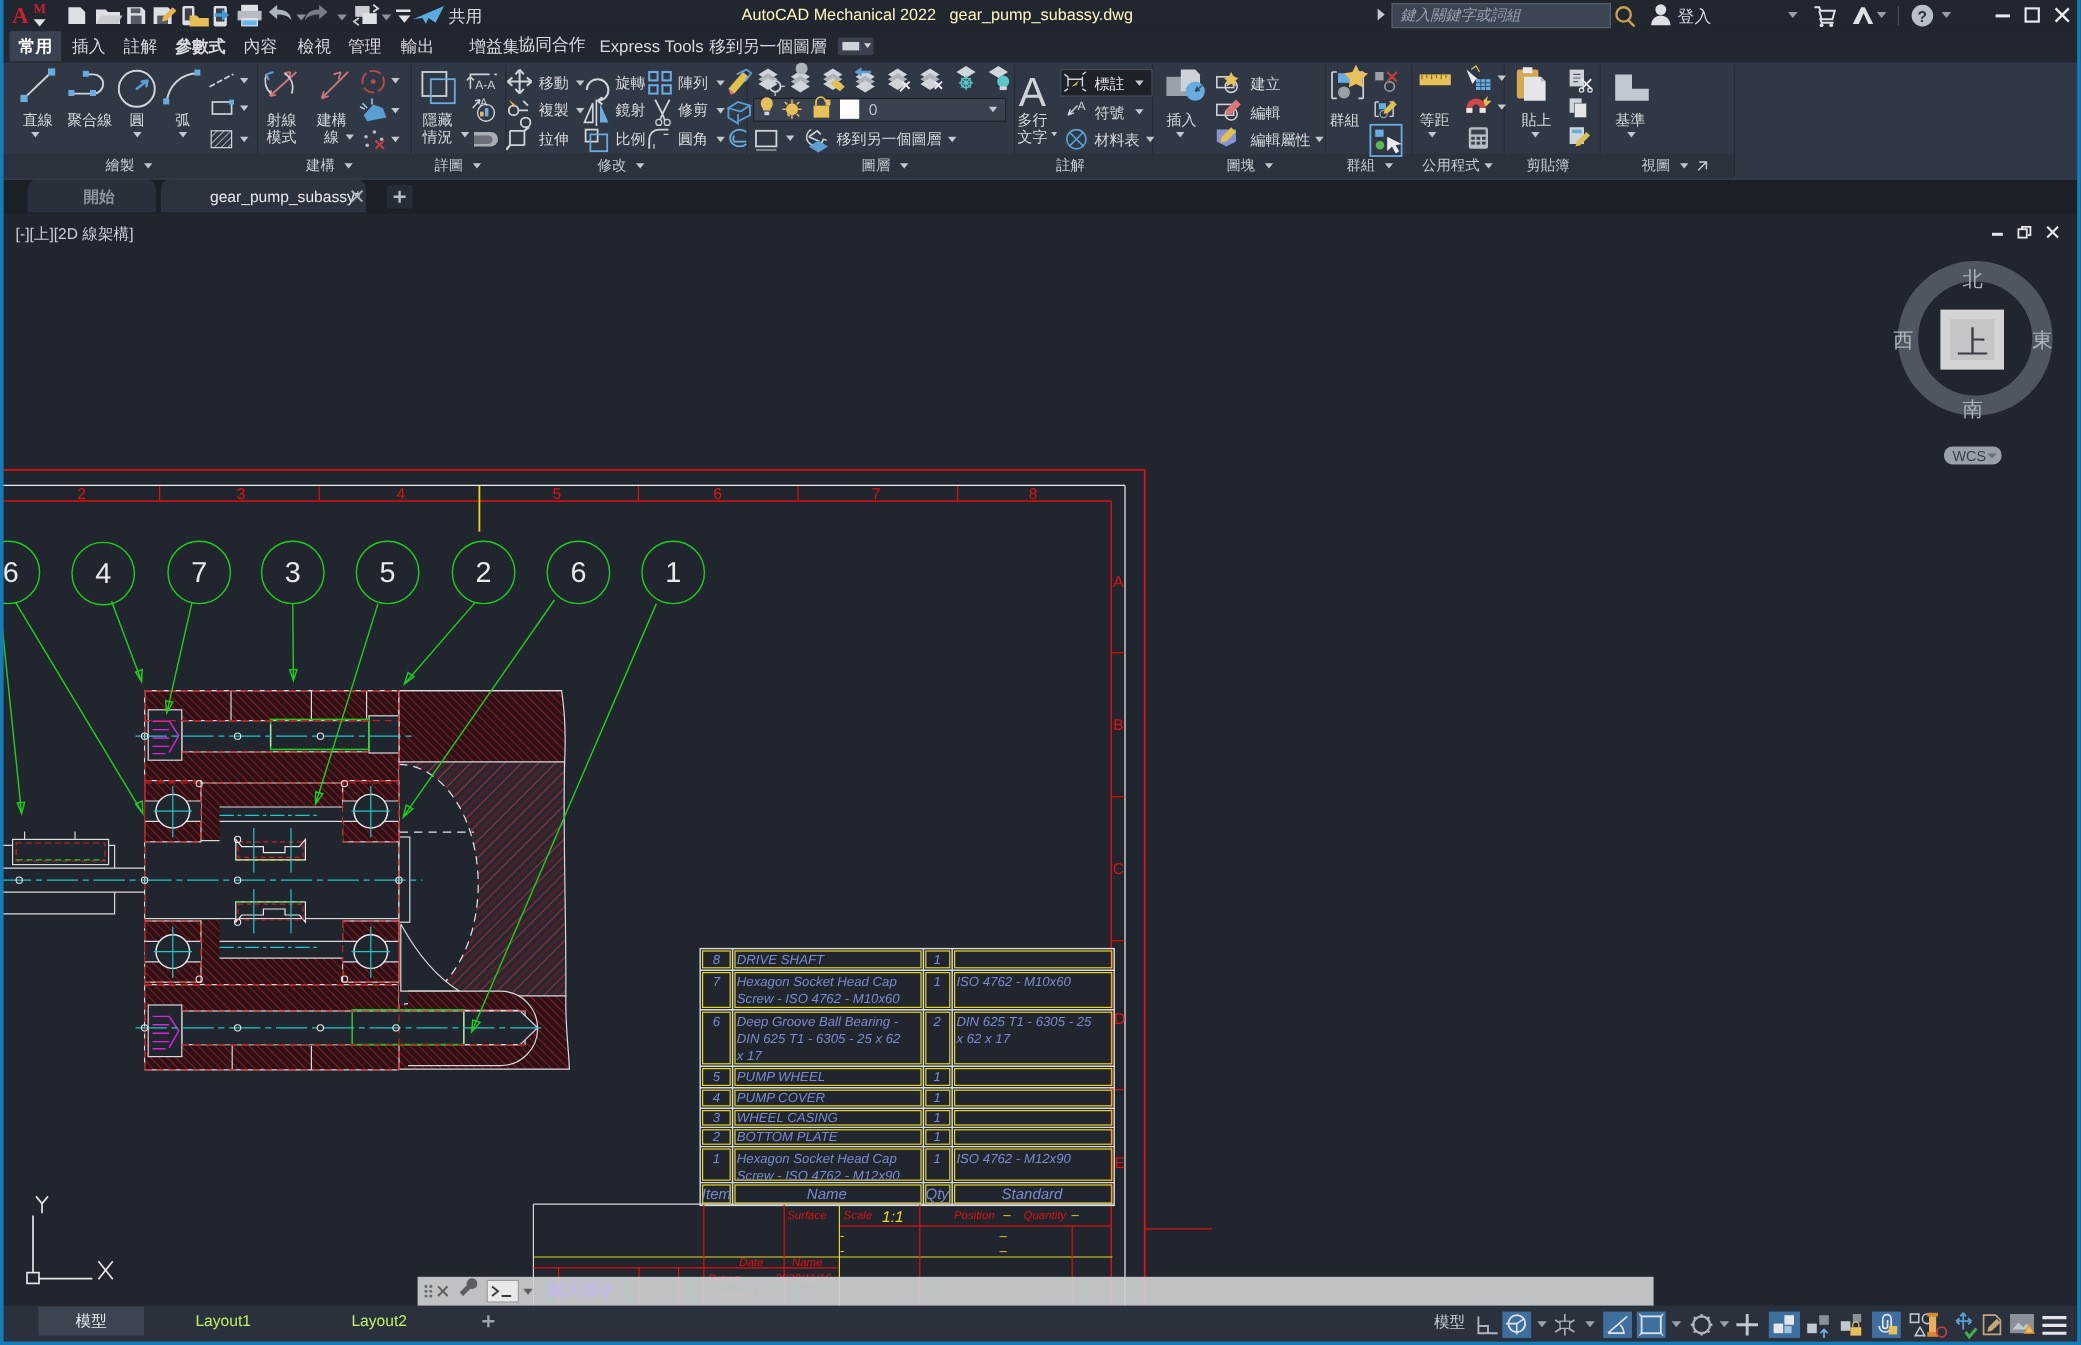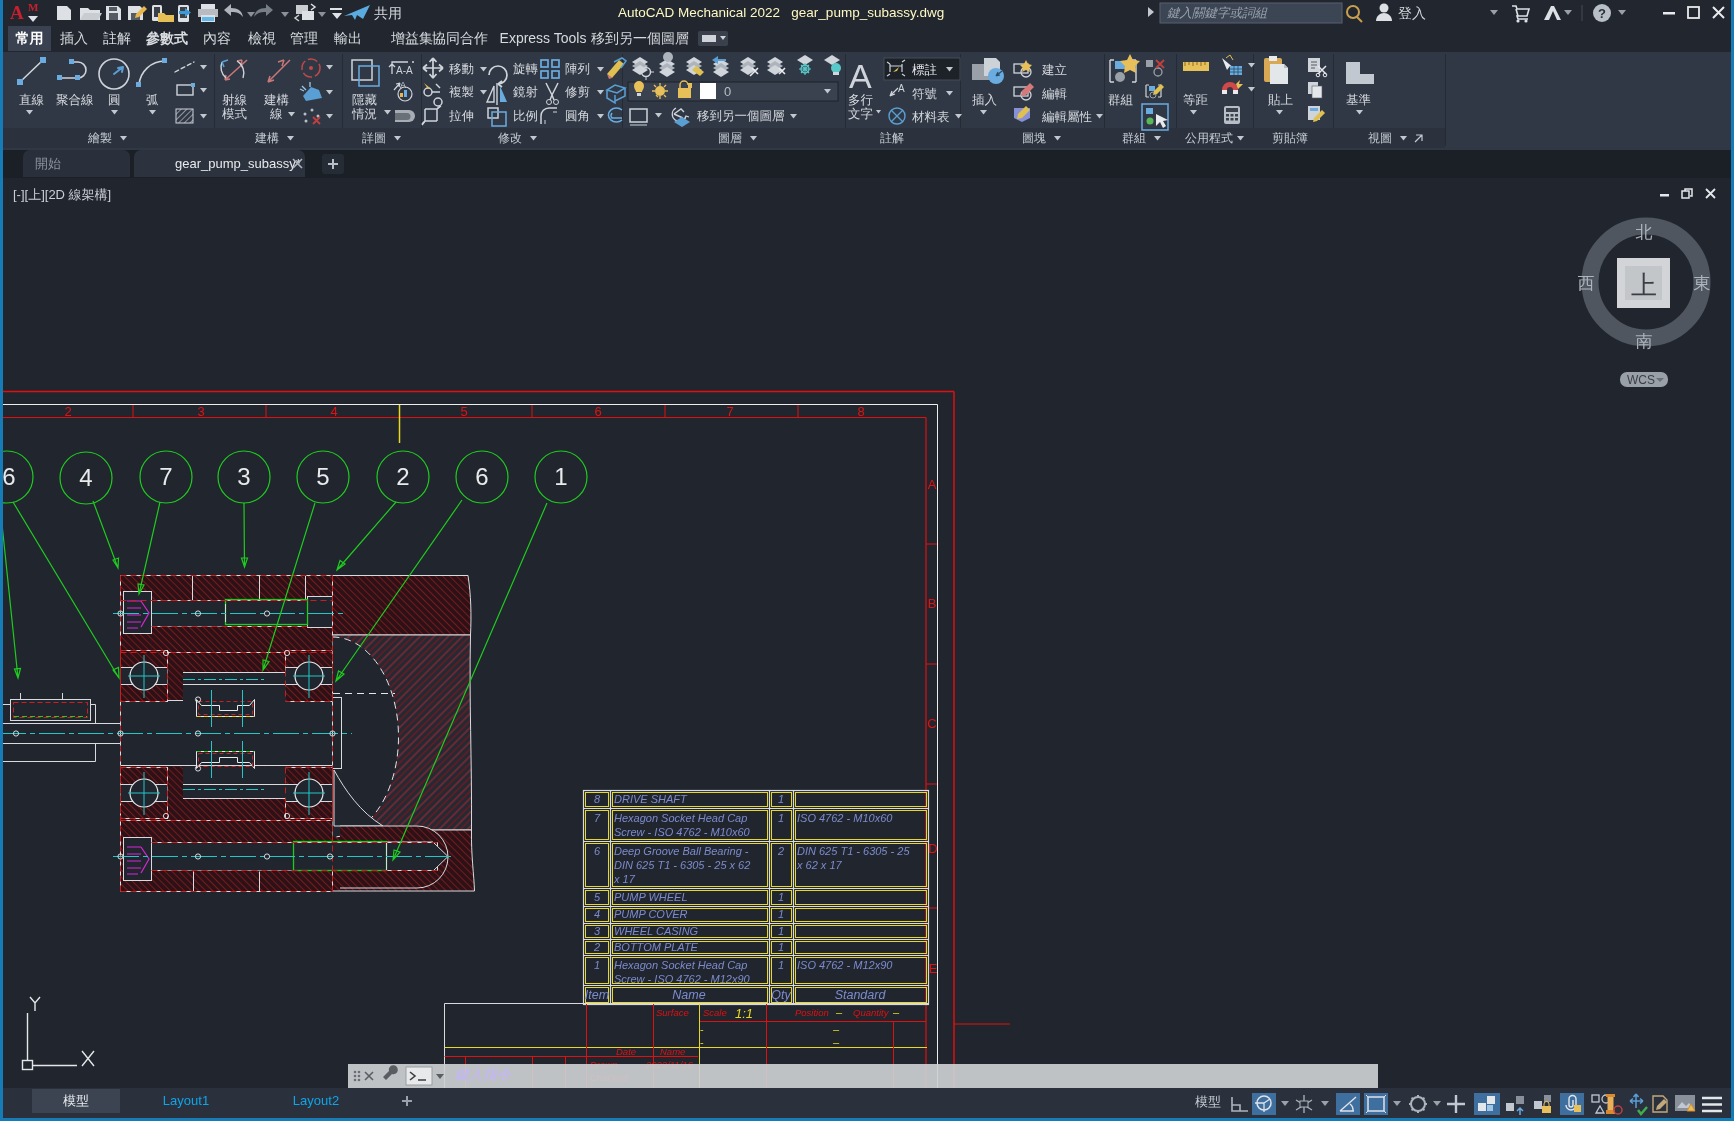--- a/index.html
+++ b/index.html
@@ -16,21 +16,21 @@
 #winborder-r{right:0;top:0;width:3px;height:1121px;background:#157cb8;}
 #winborder-b{left:0;top:1118px;width:1734px;height:3px;background:#157cb8;}
 .ttl{color:#fef9c3;font-size:13px;}
 
 .rtab{position:absolute;top:0;height:25px;line-height:25px;color:#d7dbe0;font-size:14px;text-align:center;}
 .rtab.active{background:#3a4150;color:#fff;font-weight:bold;}
 
 .ftab{position:absolute;top:0;height:27px;line-height:27px;font-size:13px;color:#9ba3ad;text-align:center;}
 .ftab.active{background:#2d333e;color:#e8eaec;}
 
-.ltab{position:absolute;top:1px;height:24px;line-height:24px;font-size:13px;color:#0ea5e9;text-align:center;}
+.ltab{position:absolute;top:1px;height:24px;line-height:24px;font-size:13px;color:#bef264;text-align:center;}
 .ltab.active{background:#3c4452;color:#e9ecef;}
 
 #cmdbar{left:348px;top:1064px;width:1030px;height:24px;background:rgba(205,207,209,0.92);}
 #cmdtext{left:455px;top:1066px;color:#c4b5fd;font-size:14px;font-style:italic;}
 </style></head>
 <body>
 <div class="abs" id="canvas"></div>
 <svg class="abs" style="left:0;top:178px" width="1734" height="910" viewBox="0 178 1734 910">
 <defs>
 <pattern id="hatch" width="5" height="5" patternUnits="userSpaceOnUse" patternTransform="rotate(-45)">
@@ -862,21 +862,21 @@
 </g>
 
 <g>
  <path d="M1346 10 h14 v12 h14 v10 h-28 z" fill="#c2c8d0"></path>
  <text x="1346" y="52" font-size="12.5" fill="#d5d9de">基準</text>
         <path d="M1356 58 l7 0 l-3.5 4.5 z" fill="#c2c8d0"></path>
 </g>
 </svg>
 </div>
 <div class="abs" id="filetabs">
-  <div class="ftab" style="left:23px;width:107px;color:#8d949e;background:#2a303b;text-align:left;padding-left:12px;box-sizing:border-box;border-radius:7px 7px 0 0;">開始</div>
+  <div class="ftab" style="left:23px;width:107px;color:#8d949e;background:#2a303b;text-align:center;padding-left:12px;box-sizing:border-box;border-radius:7px 7px 0 0;font-weight:bold;">開始</div>
   <div class="ftab active" style="left:134px;width:171px;border-radius:7px 7px 0 0;text-align:left;padding-left:41px;box-sizing:border-box;">gear_pump_subassy*</div>
   <svg class="abs" style="left:291px;top:7px" width="14" height="14">
       <path d="M2 2 l9 9 M11 2 l-9 9" stroke="#aeb4bc" stroke-width="1.6"></path>
     </svg>
   <svg class="abs" style="left:322px;top:4px" width="22" height="20">
       <rect width="22" height="20" rx="3" fill="#262c35"></rect>
       <path d="M11 5 v10 M6 10 h10" stroke="#b8bec6" stroke-width="2"></path>
     </svg>
 </div>
 <div class="abs ttl" style="left:13px;top:186px;font-size:13px;color:#cacfd6;">[-][上][2D 線架構]</div>

